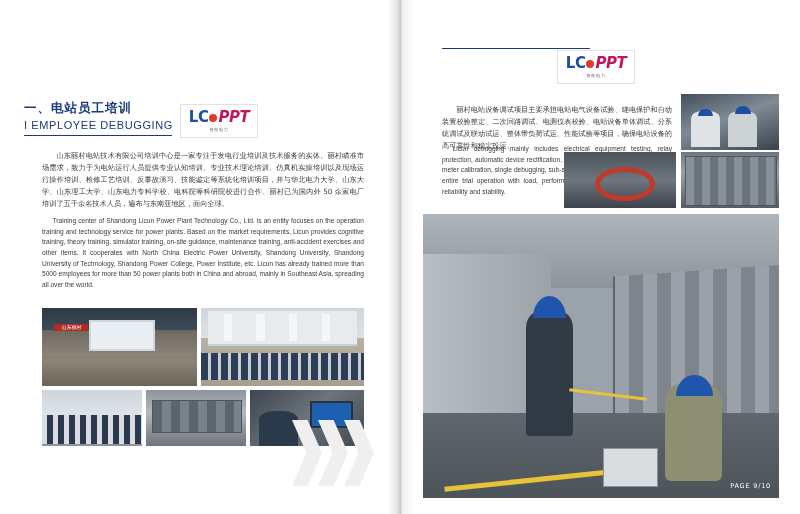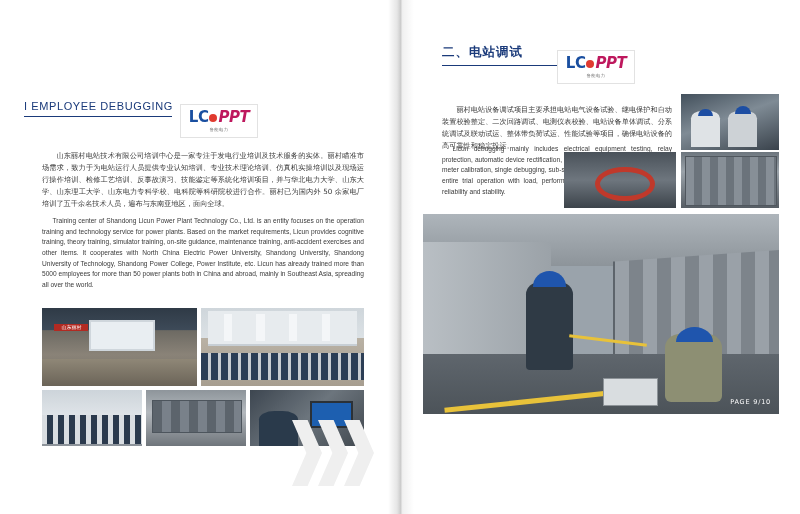--- a/index.html
+++ b/index.html
@@ -309,20 +309,21 @@
   }
 </style>
 </head>
 <body>
 
 <div class="spread">
 
   <div class="page page-left">
 
     <div class="heading-block" style="left:24px; top:100px;">
+      <div class="heading-cn">一、电站员工培训</div>
       <div class="heading-en">I EMPLOYEE DEBUGGING</div>
       <div class="heading-rule"></div>
     </div>
 
     <div class="logo-box" style="left:180px; top:104px;">
       <div class="logo-main">
         <span class="logo-lc">LC</span><span class="logo-dot"></span><span class="logo-ppt">PPT</span>
       </div>
       <div class="logo-sub">鲁能电力</div>
     </div>
@@ -372,21 +373,20 @@
     <div class="chevrons">
       <div class="chev" style="left:0;"></div>
       <div class="chev" style="left:26px;"></div>
       <div class="chev" style="left:52px;"></div>
     </div>
   </div>
 
   <div class="page page-right">
 
     <div class="heading-block" style="left:42px; top:44px;">
-      <div class="heading-cn">二、电站调试</div>
       <div class="heading-rule"></div>
     </div>
 
     <div class="logo-box" style="left:157px; top:50px;">
       <div class="logo-main">
         <span class="logo-lc">LC</span><span class="logo-dot"></span><span class="logo-ppt">PPT</span>
       </div>
       <div class="logo-sub">鲁能电力</div>
     </div>
 
@@ -408,21 +408,21 @@
           <div class="cab"></div>
         </div>
     </div>
 
     <div class="photo p-r-left" style="left:164px; top:152px; width:112px; height:56px;">
       <div class="inner">
           <div class="wheel"></div>
         </div>
     </div>
 
-    <div class="photo p-main" style="left:23px; top:214px; width:356px; height:200px;">
+    <div class="photo p-main" style="left:23px; top:214px; width:356px; height:284px;">
       <div class="inner">
         <div class="ceiling"></div>
         <div class="wall"></div>
         <div class="cabinets"></div>
         <div class="floor"></div>
         <div class="stripe"></div>
         <div class="worker-stand">
           <div class="hat"></div>
         </div>
         <div class="pole"></div>

